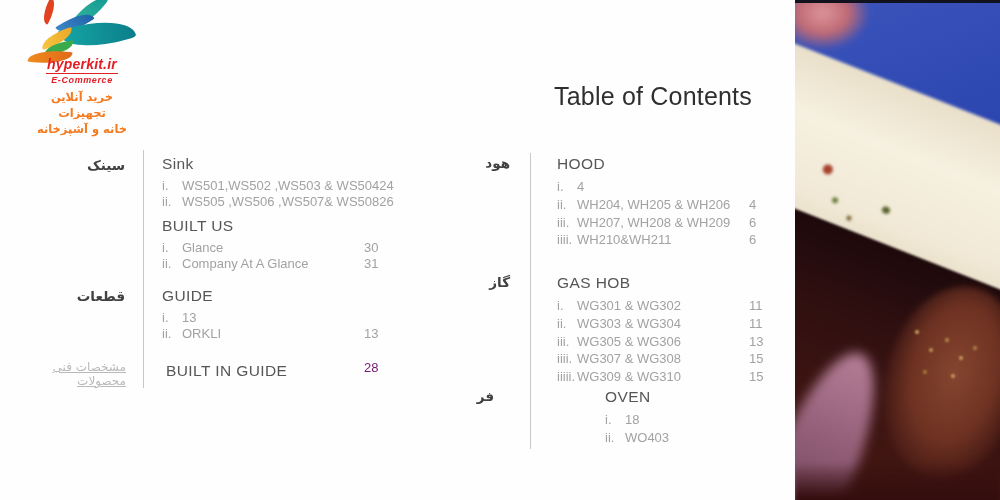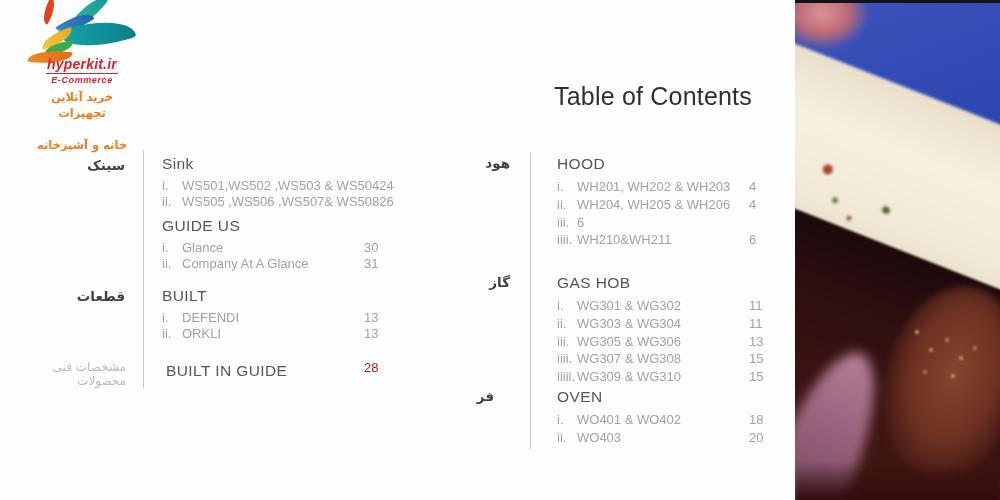--- a/index.html
+++ b/index.html
@@ -50,21 +50,21 @@
   .sec-r{left:557px;width:218px;}
   .sec-heading{font-size:15.5px;font-weight:500;color:#565656;letter-spacing:0.4px;margin-bottom:5px;}
   .row{display:flex;font-size:13px;color:#a2a2a2;}
   .sec-l .row{line-height:15.5px;}
   .sec-r .row{line-height:17.8px;}
   .num{flex:none;width:20px;}
   .lbl{flex:1;white-space:nowrap;}
   .pg{flex:none;width:26px;}
   .guide-row{display:flex;}
   .guide-row .sec-heading{flex:1;margin:4px;}
-  .guide-row .pg{font-size:13px;color:#b91c1c;line-height:19px;}
+  .guide-row .pg{font-size:13px;color:#701a75;line-height:19px;}
 
   
   .photo{position:absolute;left:795px;top:0;width:205px;height:500px;overflow:hidden;
        background:linear-gradient(160deg,#3c55bd 0%,#2741ab 45%,#1f37a0 75%);}
   .photo .layer{position:absolute;}
   .p-pink{left:-20px;top:-24px;width:95px;height:74px;border-radius:50%;
        background:radial-gradient(closest-side,#dc949b 0%,#c06a74 55%,rgba(192,106,116,0) 100%);
        filter:blur(3px);}
   .p-knife{left:-45px;top:26px;width:440px;height:205px;transform:rotate(21.5deg);transform-origin:0 0;
        background:linear-gradient(180deg,#e9dfc9 0%,#f6f0e0 30%,#f1e9d6 65%,#ddd0b4 100%);
@@ -100,66 +100,65 @@
     <div class="leaf leaf-blue"></div>
     <div class="leaf leaf-teal-big"></div>
     <div class="leaf leaf-yellow"></div>
     <div class="leaf leaf-green"></div>
     <div class="leaf leaf-orange"></div>
     <div class="logo-text">
       <div class="brand">hyperkit.ir</div>
       <div class="brand-rule"></div>
       <div class="ecom">E-Commerce</div>
       <div class="tagline" dir="rtl">خرید آنلاین تجهیزات</div>
-      <div class="tagline" dir="rtl" style="margin-top:16px;">خانه و آشپزخانه</div>
+      <div class="tagline" dir="rtl" style="margin-top:0;">خانه و آشپزخانه</div>
     </div>
   </div>
 
   <div class="toc-title">Table of Contents</div>
 
   <div class="vrule vrule-left"></div>
   <div class="vrule vrule-right"></div>
 
   <div class="side-label" dir="rtl" style="left:40px;top:157px;width:85px;">سینک</div>
   <div class="side-label" dir="rtl" style="left:40px;top:288px;width:85px;">قطعات</div>
-  <div class="side-label muted" dir="rtl" style="left:8px;top:360px;width:118px;">مشخصات فنی محصولات</div>
+  <div class="side-label muted" dir="rtl" style="left:8px;top:360px;width:118px;text-decoration:underline;">مشخصات فنی محصولات</div>
 
   <div class="sec sec-l" style="top:155px;">
     <div class="sec-heading">Sink</div>
     <div class="row">
       <span class="num">i.</span>
       <span class="lbl">WS501,WS502 ,WS503 &amp; WS504</span>
       <span class="pg">24</span>
     </div>
     <div class="row">
       <span class="num">ii.</span>
       <span class="lbl">WS505 ,WS506 ,WS507&amp; WS508</span>
       <span class="pg">26</span>
     </div>
   </div>
 
   <div class="sec sec-l" style="top:217px;">
-    <div class="sec-heading">GUIDE US</div>
+    <div class="sec-heading">BUILT US</div>
     <div class="row">
       <span class="num">i.</span>
       <span class="lbl">Glance</span>
       <span class="pg">30</span>
     </div>
     <div class="row">
       <span class="num">ii.</span>
       <span class="lbl">Company At A Glance</span>
       <span class="pg">31</span>
     </div>
   </div>
 
   <div class="sec sec-l" style="top:287px;">
-    <div class="sec-heading">BUILT</div>
-    <div class="row">
-      <span class="num">i.</span>
-      <span class="lbl">DEFENDI</span>
+    <div class="sec-heading">GUIDE</div>
+    <div class="row">
+      <span class="num">i.</span>
       <span class="pg">13</span>
     </div>
     <div class="row">
       <span class="num">ii.</span>
       <span class="lbl">ORKLI</span>
       <span class="pg">13</span>
     </div>
   </div>
 
   <div class="sec sec-l" style="top:358px;">
@@ -170,30 +169,30 @@
   </div>
 
   <div class="side-label" dir="rtl" style="left:430px;top:155px;width:80px;">هود</div>
   <div class="side-label" dir="rtl" style="left:430px;top:274px;width:80px;">گاز</div>
   <div class="side-label" dir="rtl" style="left:414px;top:388px;width:80px;">فر</div>
 
   <div class="sec sec-r" style="top:155px;">
     <div class="sec-heading">HOOD</div>
     <div class="row">
       <span class="num">i.</span>
-      <span class="lbl">WH201, WH202 &amp; WH203</span>
       <span class="pg">4</span>
     </div>
     <div class="row">
       <span class="num">ii.</span>
       <span class="lbl">WH204, WH205 &amp; WH206</span>
       <span class="pg">4</span>
     </div>
     <div class="row">
       <span class="num">iii.</span>
+      <span class="lbl">WH207, WH208 &amp; WH209</span>
       <span class="pg">6</span>
     </div>
     <div class="row">
       <span class="num">iiii.</span>
       <span class="lbl">WH210&amp;WH211</span>
       <span class="pg">6</span>
     </div>
   </div>
 
   <div class="sec sec-r" style="top:274px;">
@@ -218,25 +217,24 @@
       <span class="lbl">WG307 &amp; WG308</span>
       <span class="pg">15</span>
     </div>
     <div class="row">
       <span class="num">iiiii.</span>
       <span class="lbl">WG309 &amp; WG310</span>
       <span class="pg">15</span>
     </div>
   </div>
 
-  <div class="sec sec-r" style="top:388px;">
+  <div class="sec sec-r" style="top:388px;margin-left:48px;">
     <div class="sec-heading">OVEN</div>
     <div class="row">
       <span class="num">i.</span>
-      <span class="lbl">WO401 &amp; WO402</span>
       <span class="pg">18</span>
     </div>
     <div class="row">
       <span class="num">ii.</span>
       <span class="lbl">WO403</span>
       <span class="pg">20</span>
     </div>
   </div>
 
   <div class="photo">

